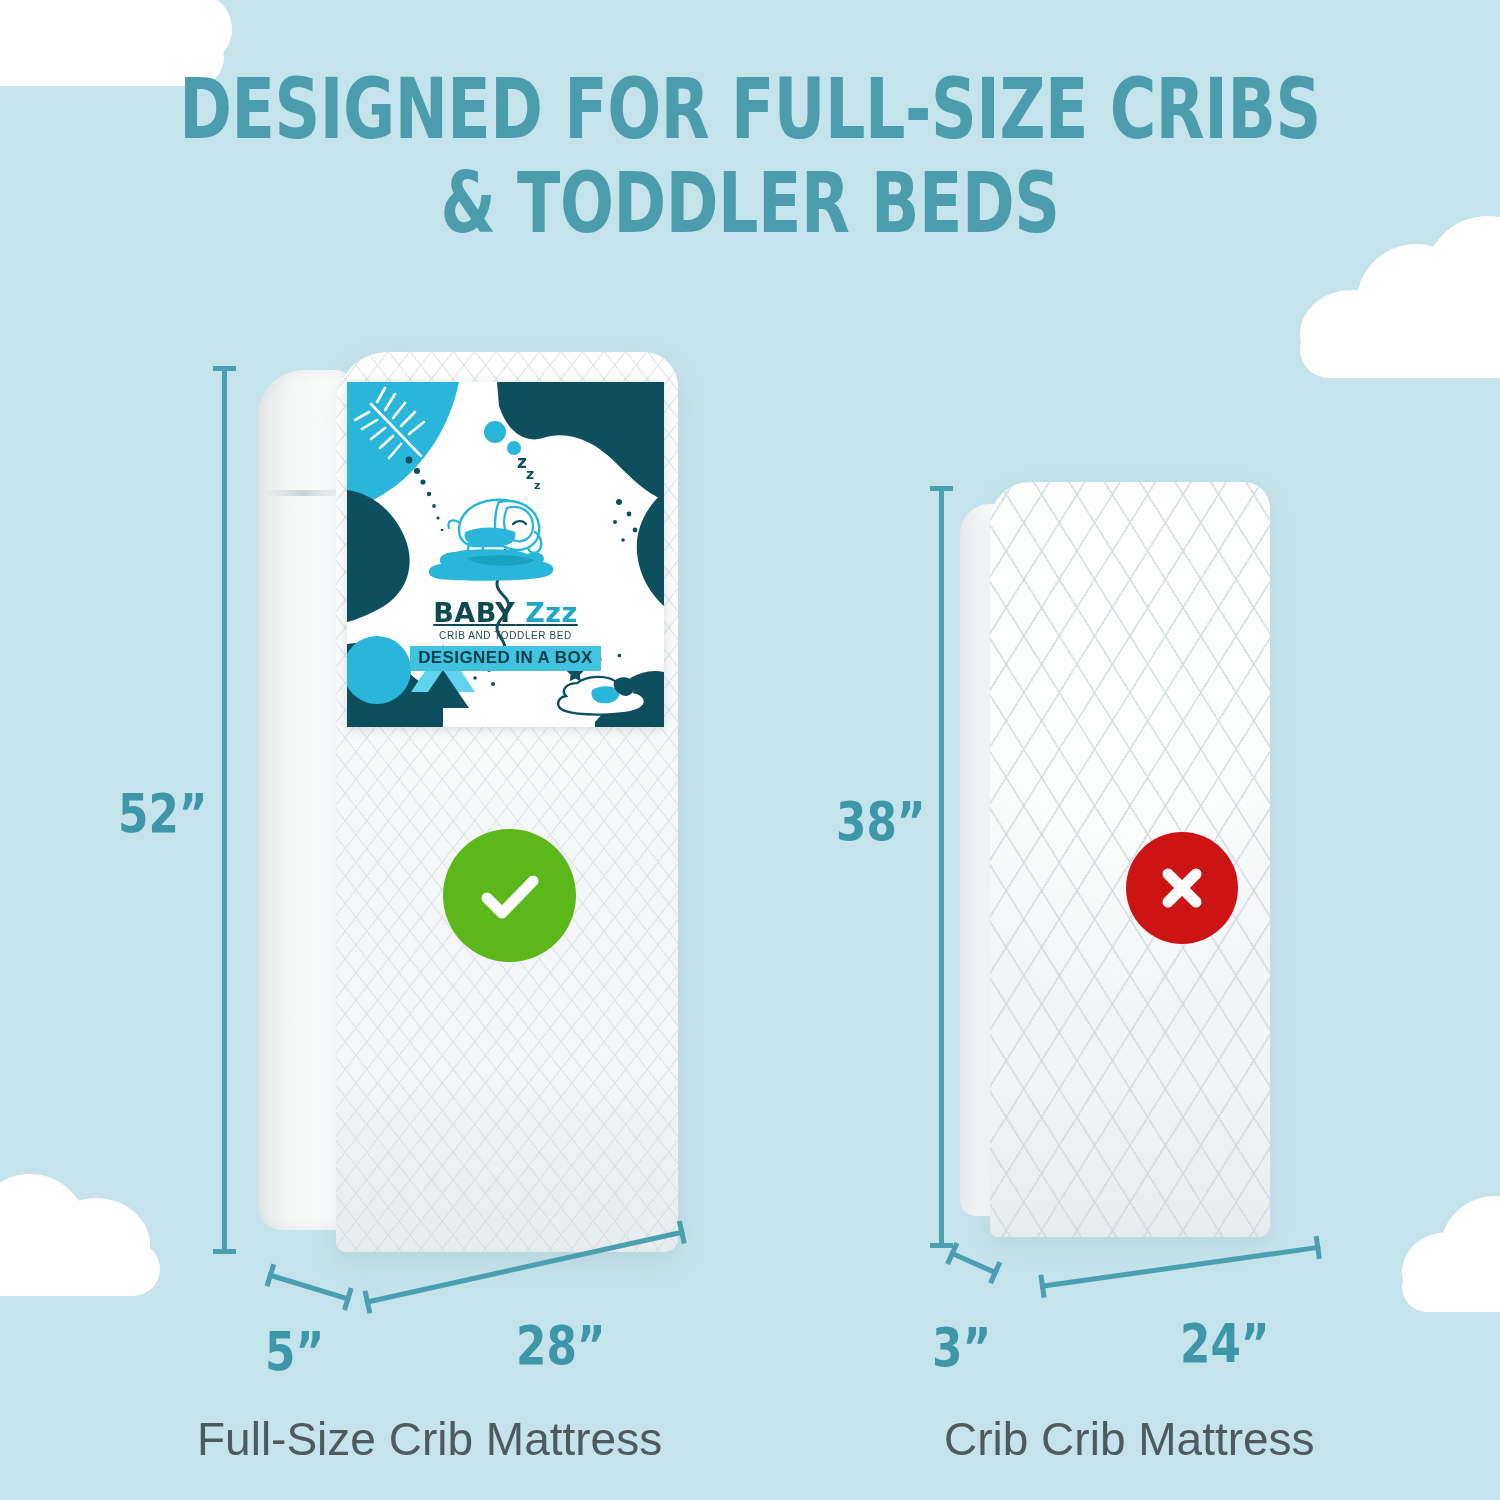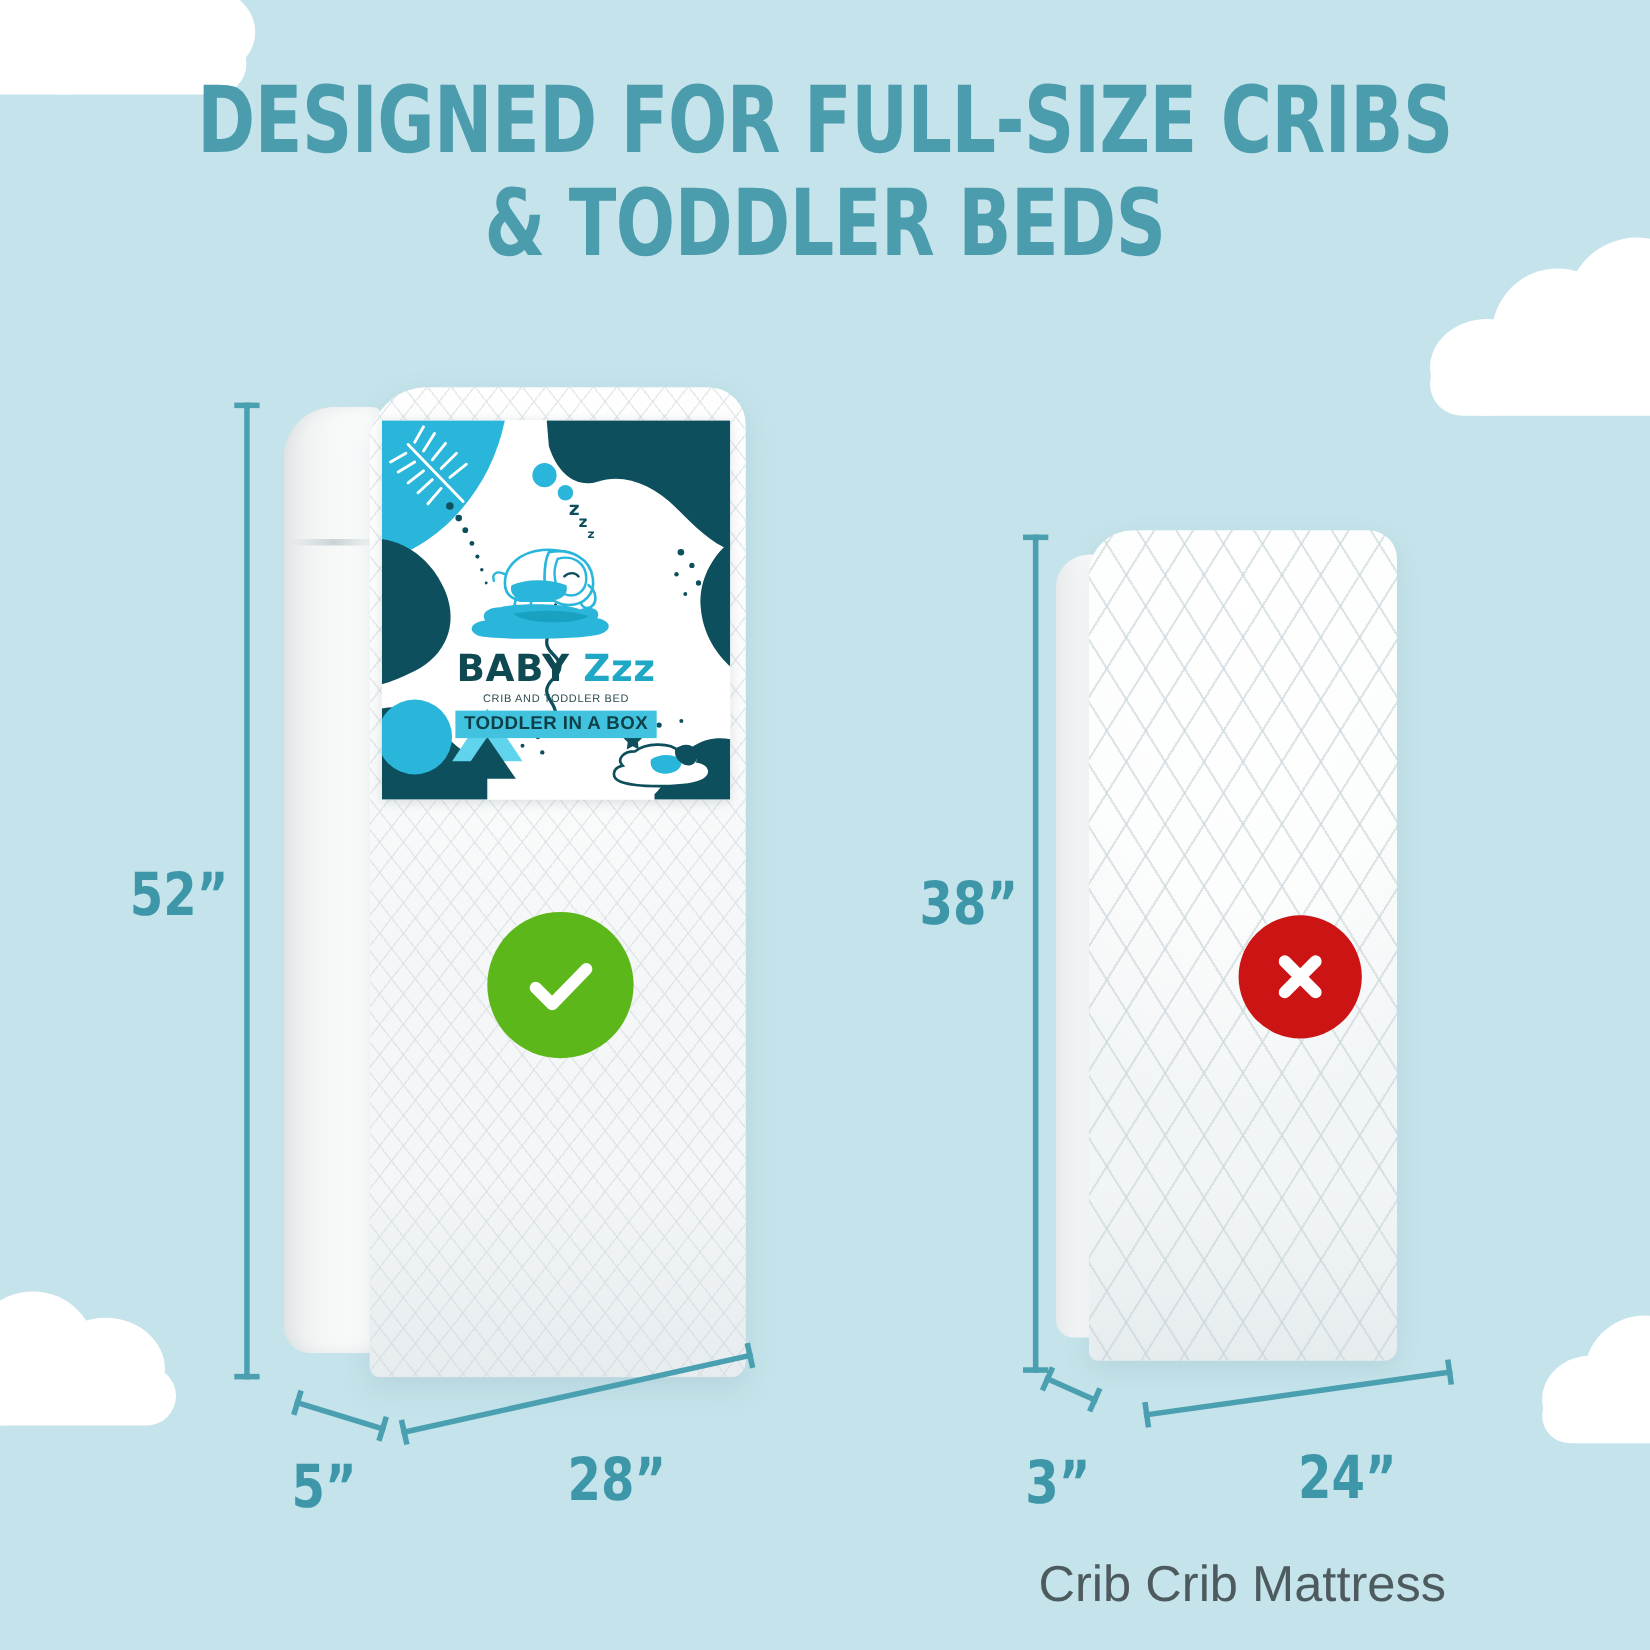--- a/index.html
+++ b/index.html
@@ -91,22 +91,23 @@
     overflow: hidden;
     box-shadow: 0 2px 10px rgba(90,120,130,.22);
   }
   .lb-art { position: absolute; inset: 0; }
   .lb-art svg { width: 100%; height: 100%; display: block; }
   .lb-text {
     position: absolute; left: 0; right: 0; bottom: 56px;
     text-align: center;
   }
   .lb-title {
-    font-size: 34px; font-weight: bold; color: #0f4a52; letter-spacing: .5px;
+    font-size: 27px; font-weight: bold; color: #0f4a52; letter-spacing: .5px;
     font-family: "DejaVu Sans", sans-serif;
+    text-decoration: underline;
   }
   .lb-title .z { color: #1fa8c6; }
   .lb-sub {
     font-size: 10px; color: #2a4950; letter-spacing: .6px; margin-top: 2px;
     font-family: "Liberation Sans", sans-serif;
   }
   .lb-box {
     display: inline-block; margin-top: 5px;
     background: #41c3df; color: #0d3f48;
     font-weight: bold; font-size: 17px; letter-spacing: .4px;
@@ -332,21 +333,21 @@
           <circle cx="70" cy="6" r="2" fill="#0d4f5c"></circle>
         </g>
       </svg>
     </div>
     <div class="lb-text">
       <div class="lb-title">
         <span>BABY</span>
         <span class="z">Zzz</span>
       </div>
       <div class="lb-sub">CRIB AND TODDLER BED</div>
-      <div class="lb-box">TODDLER IN A BOX</div>
+      <div class="lb-box">DESIGNED IN A BOX</div>
     </div>
   </div>
 
   <div class="badge badge-ok">
     <svg width="78" height="78" viewBox="0 0 78 78">
       <path d="M16 41 L31 56 L62 24" fill="none" stroke="#ffffff" stroke-width="11" stroke-linecap="round" stroke-linejoin="round"></path>
     </svg>
   </div>
 
   <div class="mn-wrap">
@@ -371,15 +372,16 @@
 
   <div class="dim-line dim-v" style="left:939px;top:486px;height:762px;"></div>
   <div class="dim-label" style="left:836px;top:790px;">38”</div>
 
   <div class="dim-a" style="left:950px;top:1250px;width:52px;transform:rotate(24deg);"></div>
   <div class="dim-label" style="left:932px;top:1316px;">3”</div>
 
   <div class="dim-a" style="left:1040px;top:1284px;width:283px;transform:rotate(-8deg);"></div>
   <div class="dim-label" style="left:1180px;top:1312px;">24”</div>
 
+  <div class="caption" style="left:197px;top:1412px;">Full-Size Crib Mattress</div>
   <div class="caption" style="left:944px;top:1412px;">Crib Crib Mattress</div>
 
 </div>
 
 </body></html>

